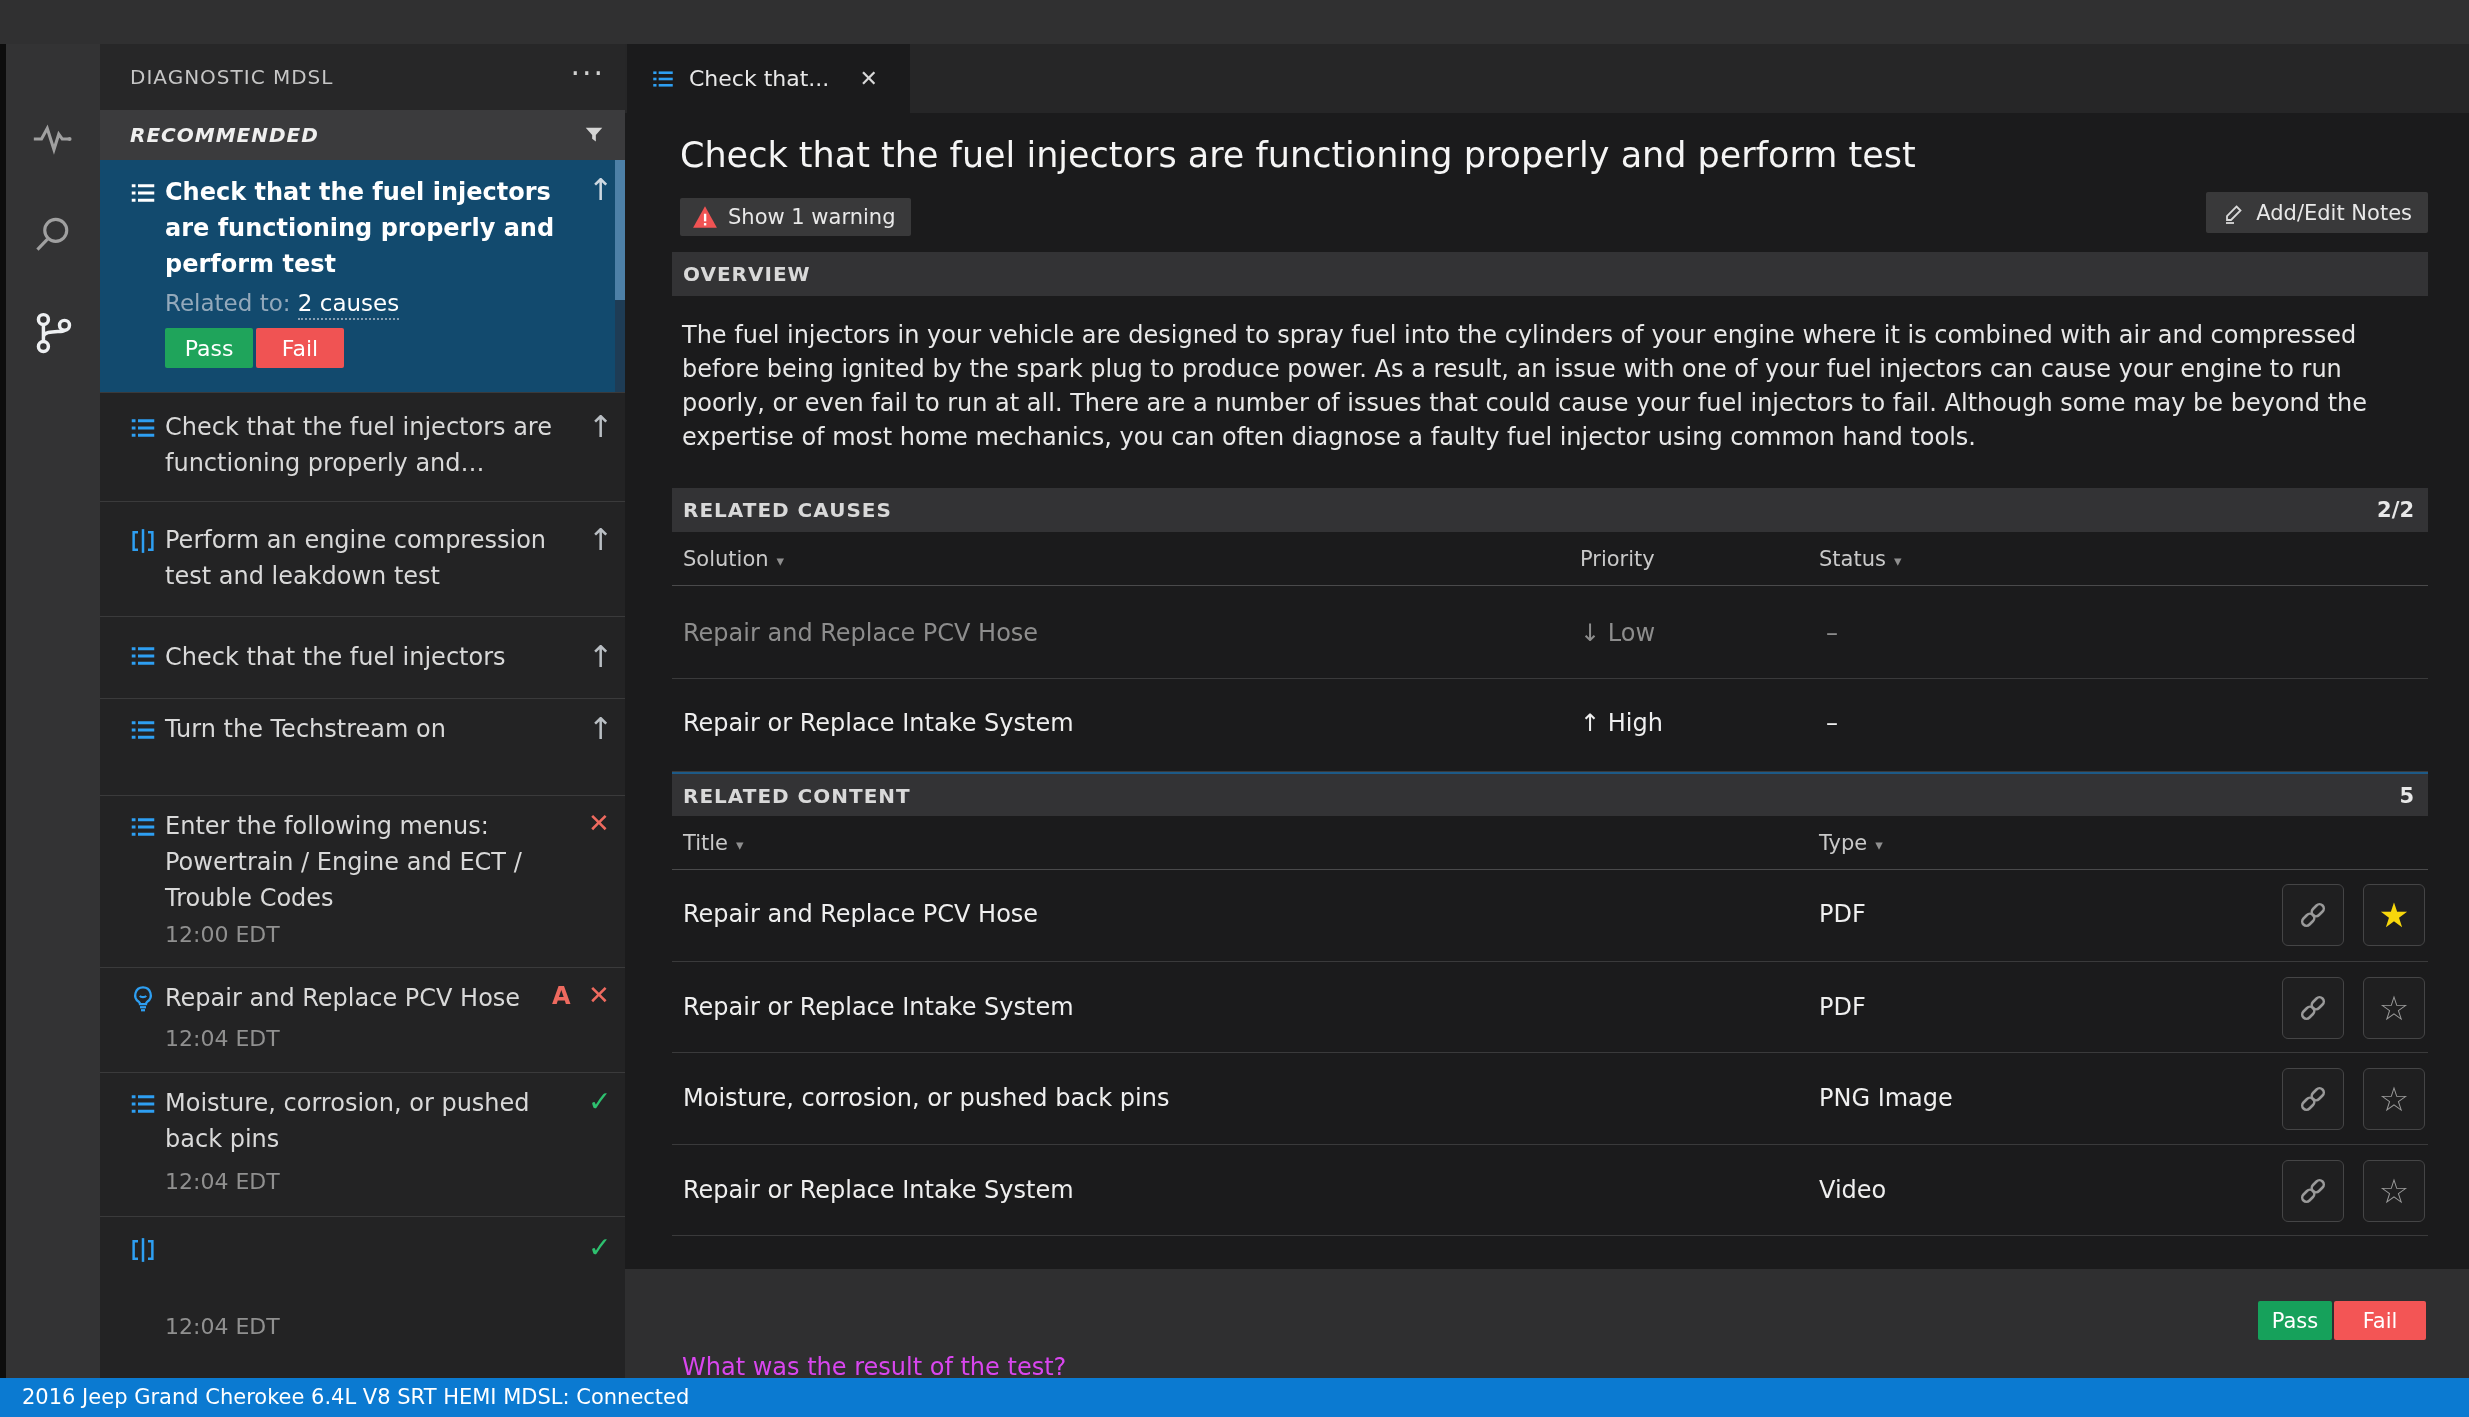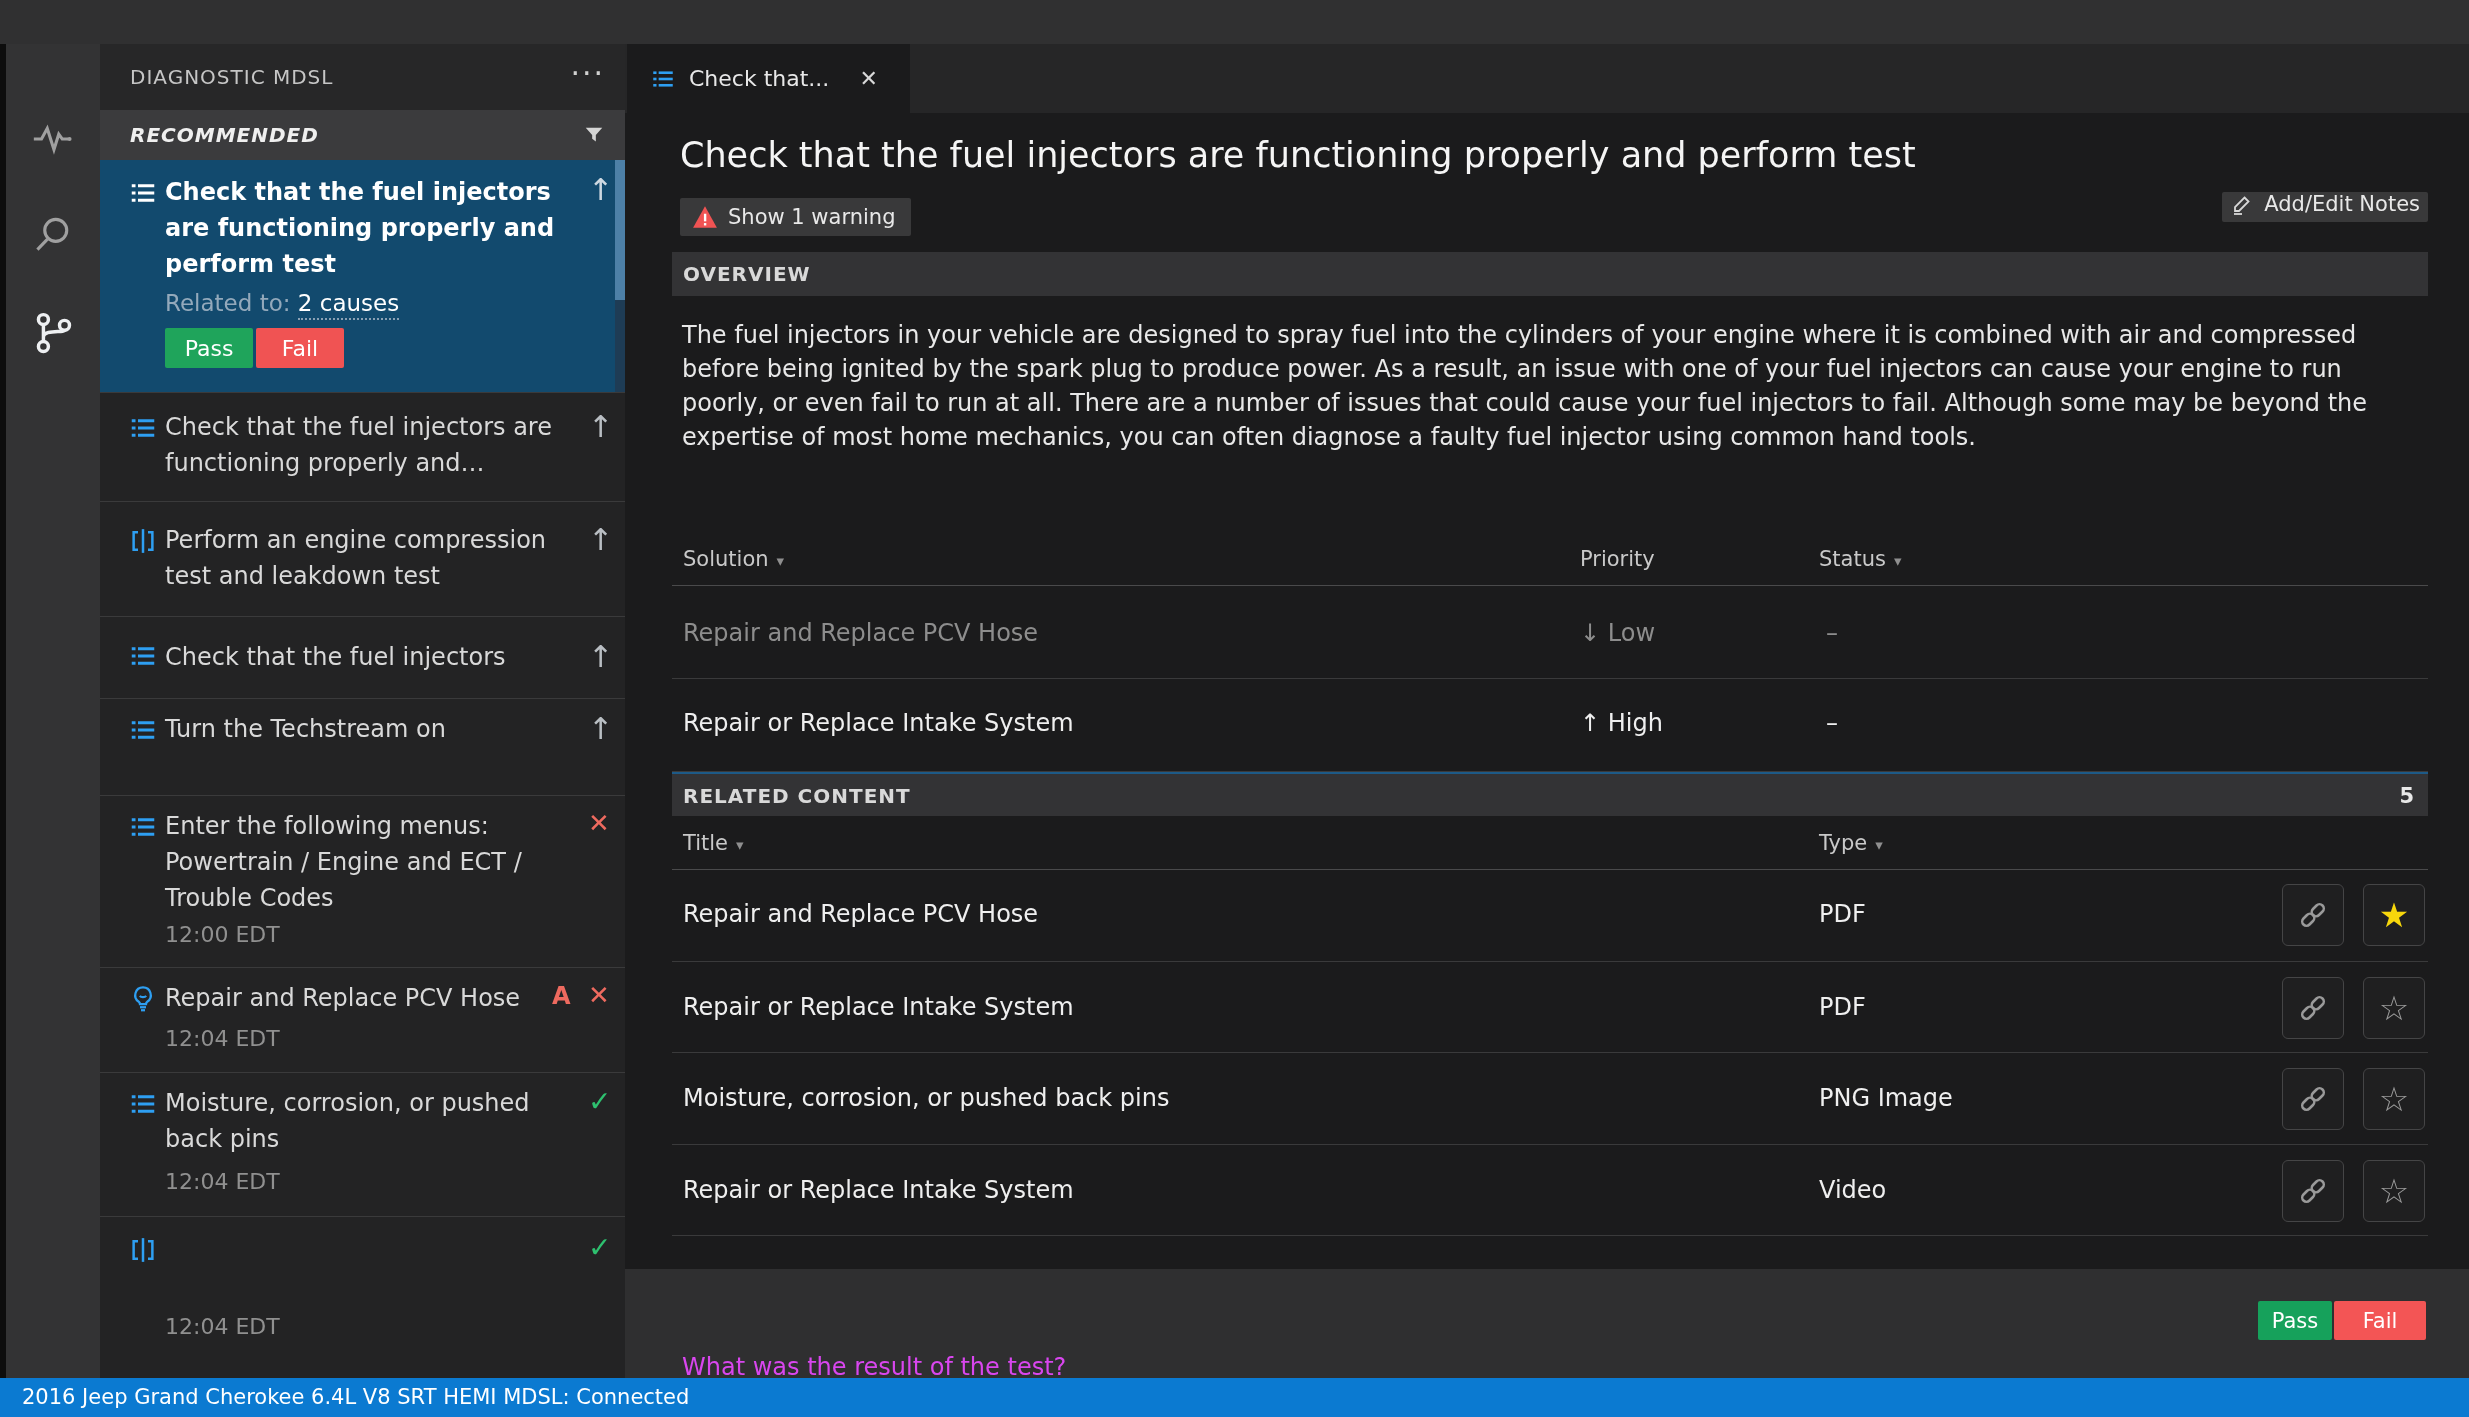--- a/index.html
+++ b/index.html
@@ -69,22 +69,22 @@
   .tab { position:absolute; left:2px; top:0; width:283px; height:69px; background:#1b1b1c; cursor:pointer; }
   .tab-icon { position:absolute; left:23px; top:22px; }
   .tab-label { position:absolute; left:62px; top:0; line-height:69px; font-size:22px; color:#e8e8e8; }
   .tab-close { position:absolute; right:32px; top:0; line-height:69px; font-size:22px; color:#d8d8d8; cursor:pointer; }
 
   .main { position:absolute; left:625px; top:113px; width:1844px; height:1156px; background:#1b1b1c; }
   .page-title { position:absolute; left:55px; top:22px; font-size:35px; font-weight:400; color:#f5f5f5; }
 
   .warn-btn { position:absolute; left:55px; top:85px; height:38px; background:#39393a; border:none; border-radius:2px;
               display:flex; align-items:center; gap:10px; padding:0 16px 0 12px; color:#e8e8e8; font-size:21px; font-family:inherit; cursor:pointer; }
-  .notes-btn { position:absolute; right:41px; top:79px; height:30px; background:#39393a; border:none; border-radius:2px;
-              display:flex; align-items:flex-start; gap:10px; padding:0 8px; color:#e8e8e8; font-size:21px; font-family:inherit; cursor:pointer; }
+  .notes-btn { position:absolute; right:41px; top:79px; height:41px; background:#39393a; border:none; border-radius:2px;
+              display:flex; align-items:center; gap:10px; padding:0 16px; color:#e8e8e8; font-size:21px; font-family:inherit; cursor:pointer; }
 
   .sec-bar { position:absolute; left:47px; width:1756px; height:44px; background:#333335; }
   .sec-label { position:absolute; left:11px; top:0; line-height:44px; font-size:20px; font-weight:bold; letter-spacing:1px; color:#d9d9d9; }
   .sec-count { position:absolute; right:14px; top:0; line-height:44px; font-size:21px; font-weight:bold; color:#e8e8e8; }
   .bar-overview { top:139px; } .bar-causes { top:375px; } .bar-content { top:659px; border-top:2px solid #1d5a87; }
 
   .overview-text { position:absolute; left:57px; top:205px; width:1746px; font-size:24px; line-height:34px; color:#e8e8e8; }
 
   .thead { position:absolute; left:47px; width:1756px; height:54px; border-bottom:1px solid #4a4a4b; }
   .th { position:absolute; top:0; line-height:54px; font-size:21px; color:#c9c9c9; cursor:pointer; }
@@ -313,20 +313,24 @@
         <line x1="4" y1="22" x2="12" y2="22"></line>
     </svg>
     <span>Add/Edit Notes</span>
   </button>
 
   <div class="sec-bar bar-overview">
     <span class="sec-label">OVERVIEW</span>
   </div>
   <p class="overview-text">The fuel injectors in your vehicle are designed to spray fuel into the cylinders of your engine where it is combined with air and compressed before being ignited by the spark plug to produce power. As a result, an issue with one of your fuel injectors can cause your engine to run poorly, or even fail to run at all. There are a number of issues that could cause your fuel injectors to fail. Although some may be beyond the expertise of most home mechanics, you can often diagnose a faulty fuel injector using common hand tools.</p>
 
+  <div class="sec-bar bar-causes">
+    <span class="sec-label">RELATED CAUSES</span>
+    <span class="sec-count">2/2</span>
+  </div>
   <div class="thead thead-causes">
     <span class="th th-sol"><span>Solution</span><span class="caret">▾</span></span>
     <span class="th th-pri"><span>Priority</span></span>
     <span class="th th-status"><span>Status</span><span class="caret">▾</span></span>
   </div>
   <div class="trow crow1 muted">
     <span class="td td-sol">Repair and Replace PCV Hose</span>
     <span class="td td-pri"><span>↓</span> <span>Low</span></span>
     <span class="td td-status">–</span>
   </div>

